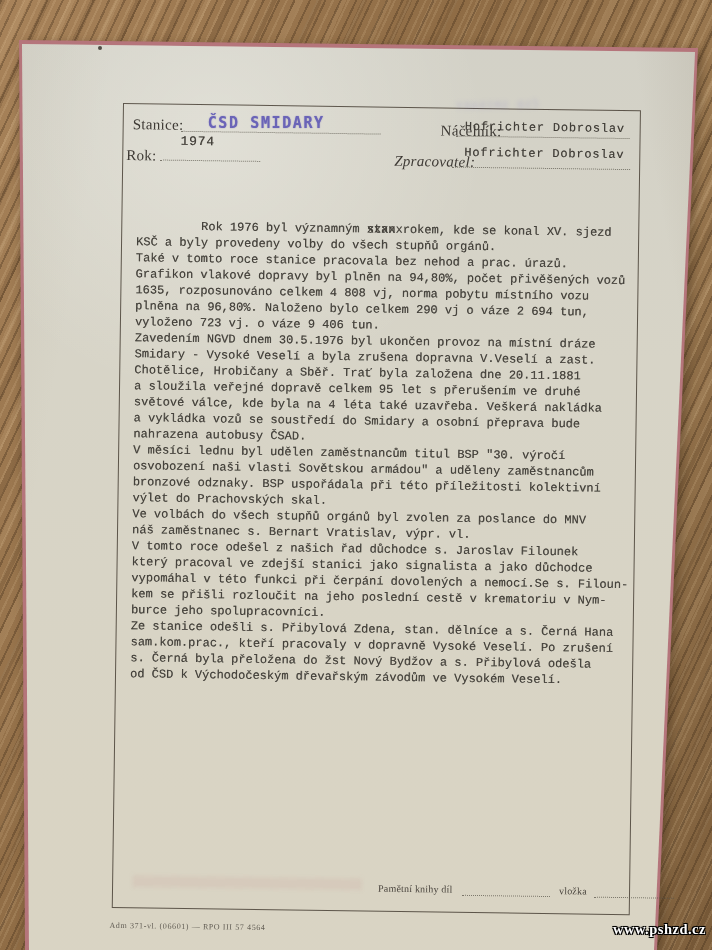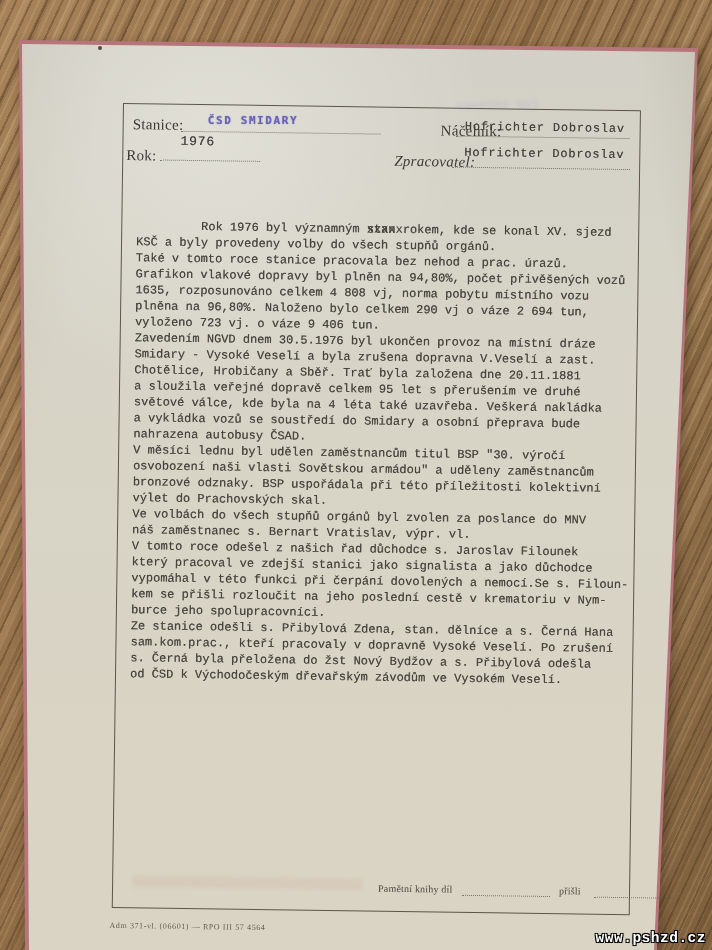--- a/index.html
+++ b/index.html
@@ -47,21 +47,21 @@
     color:#3e3a35; letter-spacing:.3px; white-space:nowrap;text-align:right;
   }
   .dots{ position:absolute; height:1px; border-bottom:1.5px dotted rgba(90,85,75,.75); }
   .typed{
     position:absolute; font-family:"Liberation Mono", monospace; font-size:12px;
     color:#403d37; letter-spacing:.8px; white-space:nowrap;
     text-shadow:.3px 0 0 rgba(64,61,55,.55);
   }
   .stamp{
     position:absolute; left:85px; top:9px;
-    font-family:"DejaVu Sans Mono", monospace; font-weight:700; font-size:11px;
+    font-family:"DejaVu Sans Mono", monospace; font-weight:700; font-size:15px;
     letter-spacing:1.6px; color:#5b54b4; opacity:.88; white-space:nowrap;
     transform:rotate(-.8deg);
     text-shadow:0 0 1.2px rgba(91,84,180,.85);
   }
   .stamp-ghost{
     position:absolute; left:332px; top:-9px;
     font-family:"DejaVu Sans Mono", monospace; font-weight:700; font-size:11px;
     letter-spacing:1px; color:#7a74c4; white-space:nowrap;
     transform:scaleX(-1) rotate(2deg); filter:blur(2px); opacity:.20;
   }
@@ -83,22 +83,22 @@
   .small-lbl{
     position:absolute; font-family:"Liberation Serif", serif; font-size:10px;
     color:#4a453e; white-space:nowrap; letter-spacing:.2px;
   }
   .imprint{
     position:absolute; left:-2px; top:818px;
     font-family:"Liberation Serif", serif; font-size:8px; color:#555048;
     letter-spacing:.6px; white-space:nowrap; opacity:.9;
   }
   .watermark{
-    position:absolute; right:6px; bottom:4px;
-    font-family:Liberation Mono, monospace; font-weight:700; font-size:14.5px;
+    position:absolute; right:6px; bottom:12px;
+    font-family:Liberation Serif, serif; font-weight:700; font-size:14.5px;
     color:#ffffff; letter-spacing:.5px; white-space:nowrap;
     text-shadow:-1px -1px 0 #000, 1px -1px 0 #000, -1px 1px 0 #000, 1px 1px 0 #000, 0 0 2px #000;
   }
 </style>
 </head>
 <body>
 
 <div class="stage">
 
   <div class="wood"></div>
@@ -117,21 +117,21 @@
     <span class="lbl" style="left:10px; top:13px;">Stanice:</span>
     <div class="dots" style="left:58px; top:26px; width:200px;"></div>
     <span class="stamp">ČSD SMIDARY</span>
     <span class="stamp-ghost">ČSD SMIDARY</span>
 
     <span class="lbl" style="left:274px; top:15px;margin-left:44px;">Náčelník:</span>
     <div class="dots" style="left:333px; top:27px; width:174px;"></div>
     <span class="typed" style="left:342px; top:12px;">Hofrichter Dobroslav</span>
 
     <span class="lbl" style="left:4px; top:44px;">Rok:</span>
-    <span class="typed" style="left:58px; top:30px; font-size:13px;">1976</span>
+    <span class="typed" style="left:58px; top:30px; font-size:13px;">1974</span>
     <div class="dots" style="left:38px; top:55px; width:100px;"></div>
 
     <span class="lbl" style="left:272px; top:46px;font-style:italic;">Zpracovatel:</span>
     <span class="typed" style="left:342px; top:38px;">Hofrichter Dobroslav</span>
     <div class="dots" style="left:330px; top:58px; width:178px;"></div>
 
     <div class="body-text">
       <div class="bline"><span>         Rok 1976 byl významným </span><span class="strike-wrap"><span>stan</span><span class="xover">xxxxx</span></span><span> rokem, kde se konal XV. sjezd</span></div>
       <pre>KSČ a byly provedeny volby do všech stupňů orgánů.
 Také v tomto roce stanice pracovala bez nehod a prac. úrazů.
@@ -159,21 +159,21 @@
 burce jeho spolupracovníci.
 Ze stanice odešli s. Přibylová Zdena, stan. dělníce a s. Černá Hana
 sam.kom.prac., kteří pracovaly v dopravně Vysoké Veselí. Po zrušení
 s. Černá byla přeložena do žst Nový Bydžov a s. Přibylová odešla
 od ČSD k Východočeským dřevařským závodům ve Vysokém Veselí.</pre>
     </div>
 
     <div class="ink-ghost"></div>
     <span class="small-lbl" style="left:266px; top:776px;">Pamětní knihy díl</span>
     <div class="dots" style="left:350px; top:786px; width:88px;"></div>
-    <span class="small-lbl" style="left:447px; top:776px;">přišli</span>
+    <span class="small-lbl" style="left:447px; top:776px;">vložka</span>
     <div class="dots" style="left:482px; top:786px; width:80px;"></div>
 
     <span class="imprint">Adm 371-vl. (06601) — RPO III 57 4564</span>
   </div>
 
   <span class="watermark">www.pshzd.cz</span>
 
 </div>
 
 </body></html>

